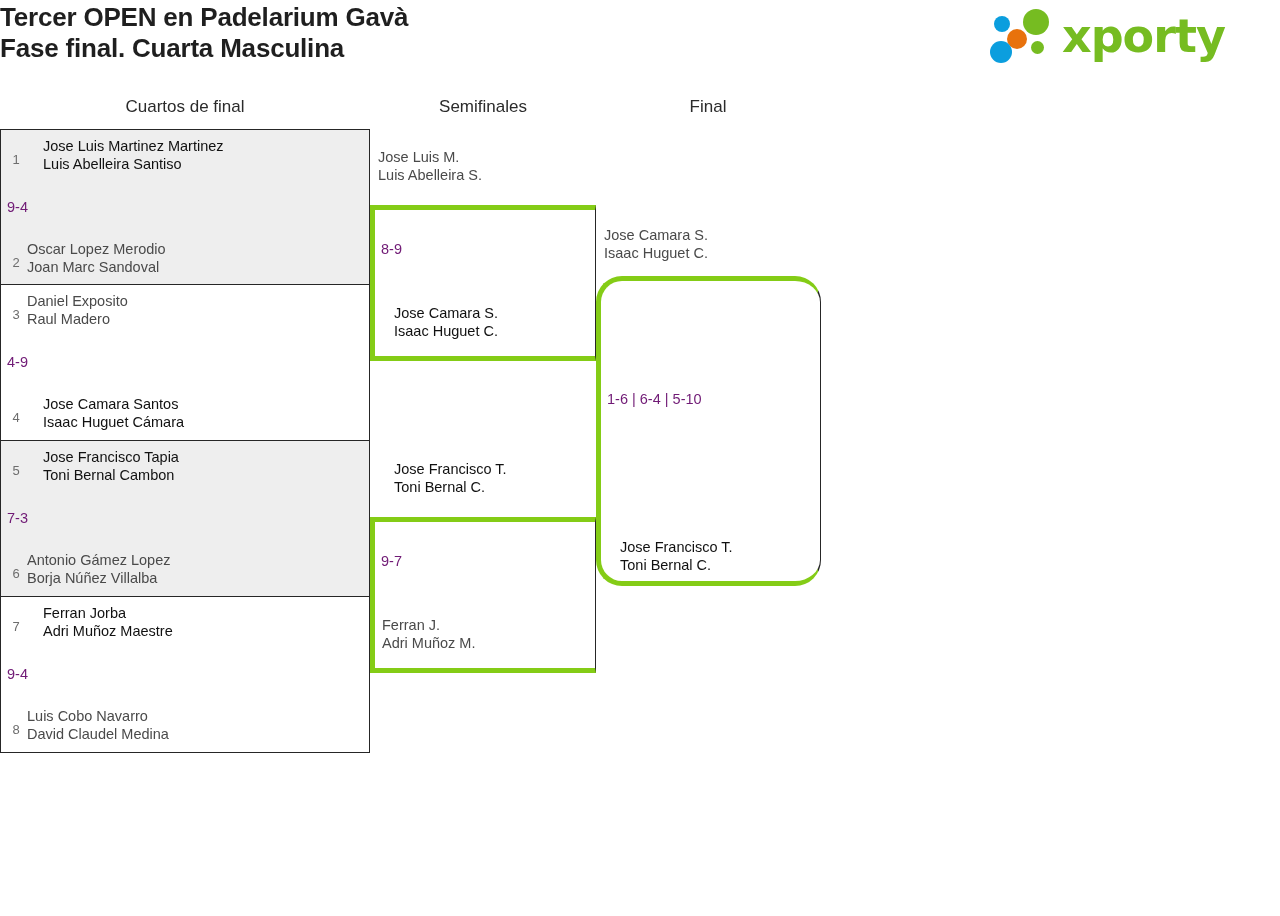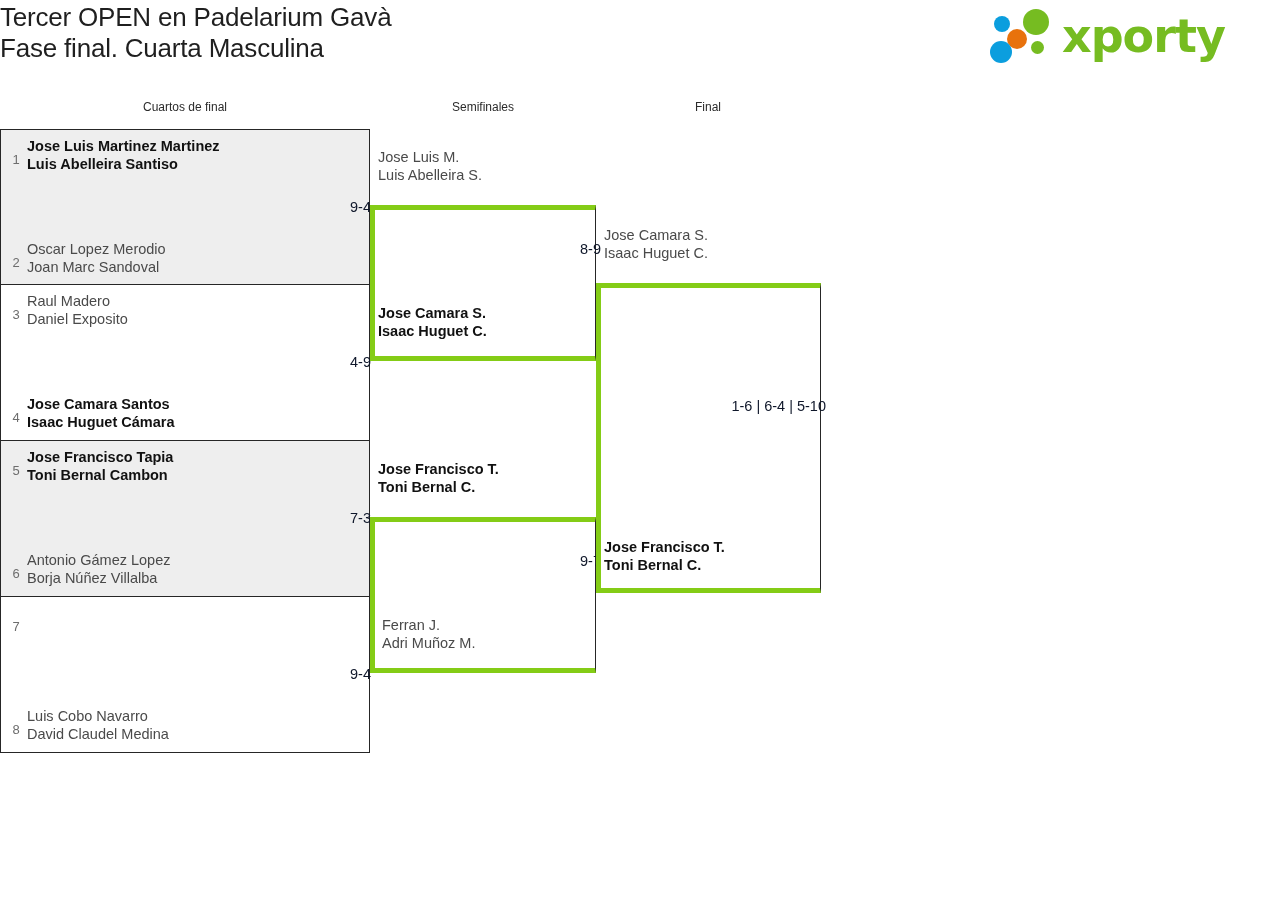--- a/index.html
+++ b/index.html
@@ -20,21 +20,21 @@
   #header {
     position: absolute;
     left: 0; top: 0;
     width: 1280px; height: 80px;
   }
   #title-block {
     position: absolute;
     left: 0; top: 2px;
     font-size: 26px;
     line-height: 31px;
-    font-weight: 400;
+    font-weight: 700;
     color: #1f1f1f;
     letter-spacing: -0.2px;
   }
   #title-line1, #title-line2 { display: block; white-space: pre; }
 
   
   #logo {
     position: absolute;
     left: 990px; top: 8px;
     width: 228px; height: 56px;
@@ -53,21 +53,21 @@
     font-weight: 700;
     color: #76bc21;
     letter-spacing: -1px;
     font-family: "DejaVu Sans", sans-serif;
   }
 
   
   .round-header {
     position: absolute;
     top: 96px;
-    font-size: 12px;
+    font-size: 17px;
     line-height: 22px;
     color: #2b2b2b;
     text-align: center;
     white-space: nowrap;
   }
   #round-header-0 { left: 35px;  width: 300px; }
   #round-header-1 { left: 383px; width: 200px; }
   #round-header-2 { left: 628px; width: 160px; }
 
   
@@ -109,33 +109,34 @@
     font-size: 13px;
     color: #6d6d6d;
     width: 14px;
     text-align: center;
   }
   .team .names {
     font-size: 14.5px;
     line-height: 18px;
     color: #4a4a4a;
   }
-  .team.winner .names { color: #111111; font-weight: 700; }
+  .team.winner .names { color: #111111; font-weight: 400; margin-left: 16px; }
   .team .names span { display: block; white-space: nowrap; }
 
   
   .qf .team .names { padding-left: 26px; }
 
   .score {
     position: absolute;
     font-size: 14.5px;
     line-height: 18px;
-    color: #0f172a;
-    text-align: right;
+    color: #701a75;
+    text-align: left;
     white-space: nowrap;
+    margin-left: 6px;
   }
 </style>
 </head>
 <body>
 
 <div id="header">
   <div id="title-block">
     <span id="title-line1">Tercer OPEN en Padelarium Gavà</span>
     <span id="title-line2">Fase final. Cuarta Masculina</span>
   </div>
@@ -173,22 +174,22 @@
         <span>Oscar Lopez Merodio</span>
         <span>Joan Marc Sandoval</span>
       </div>
     </div>
   </div>
 
   <div class="match qf plain" style="top:285px; height:156px;">
     <div class="team" style="top:7px; height:44px;">
       <span class="seed">3</span>
       <div class="names">
+        <span>Daniel Exposito</span>
         <span>Raul Madero</span>
-        <span>Daniel Exposito</span>
       </div>
     </div>
     <div class="score" style="left:0; width:370px; top:68px;">4-9</div>
     <div class="team winner" style="top:110px; height:44px;">
       <span class="seed">4</span>
       <div class="names">
         <span>Jose Camara Santos</span>
         <span>Isaac Huguet Cámara</span>
       </div>
     </div>
@@ -208,20 +209,24 @@
       <div class="names">
         <span>Antonio Gámez Lopez</span>
         <span>Borja Núñez Villalba</span>
       </div>
     </div>
   </div>
 
   <div class="match qf plain" style="top:597px; height:156px;">
     <div class="team winner" style="top:7px; height:44px;">
       <span class="seed">7</span>
+      <div class="names">
+        <span>Ferran Jorba</span>
+        <span>Adri Muñoz Maestre</span>
+      </div>
     </div>
     <div class="score" style="left:0; width:370px; top:68px;">9-4</div>
     <div class="team" style="top:110px; height:44px;">
       <span class="seed">8</span>
       <div class="names">
         <span>Luis Cobo Navarro</span>
         <span>David Claudel Medina</span>
       </div>
     </div>
   </div>
@@ -251,21 +256,21 @@
       <span>Toni Bernal C.</span>
     </div>
   </div>
   <div class="team" style="position:absolute; left:370px; width:226px; top:616px; height:44px;">
     <div class="names" style="padding-left:12px;">
       <span>Ferran J.</span>
       <span>Adri Muñoz M.</span>
     </div>
   </div>
 
-  <div class="match fi" style="top:283px; height:310px;">
+  <div class="match fi" style="top:276px; height:310px;border-radius:26px;">
     <div class="score" style="left:0; width:225px; top:109px;">1-6 | 6-4 | 5-10</div>
   </div>
   <div class="team" style="position:absolute; left:596px; width:225px; top:226px; height:44px;">
     <div class="names" style="padding-left:8px;">
       <span>Jose Camara S.</span>
       <span>Isaac Huguet C.</span>
     </div>
   </div>
   <div class="team winner" style="position:absolute; left:596px; width:225px; top:538px; height:44px;">
     <div class="names" style="padding-left:8px;">

